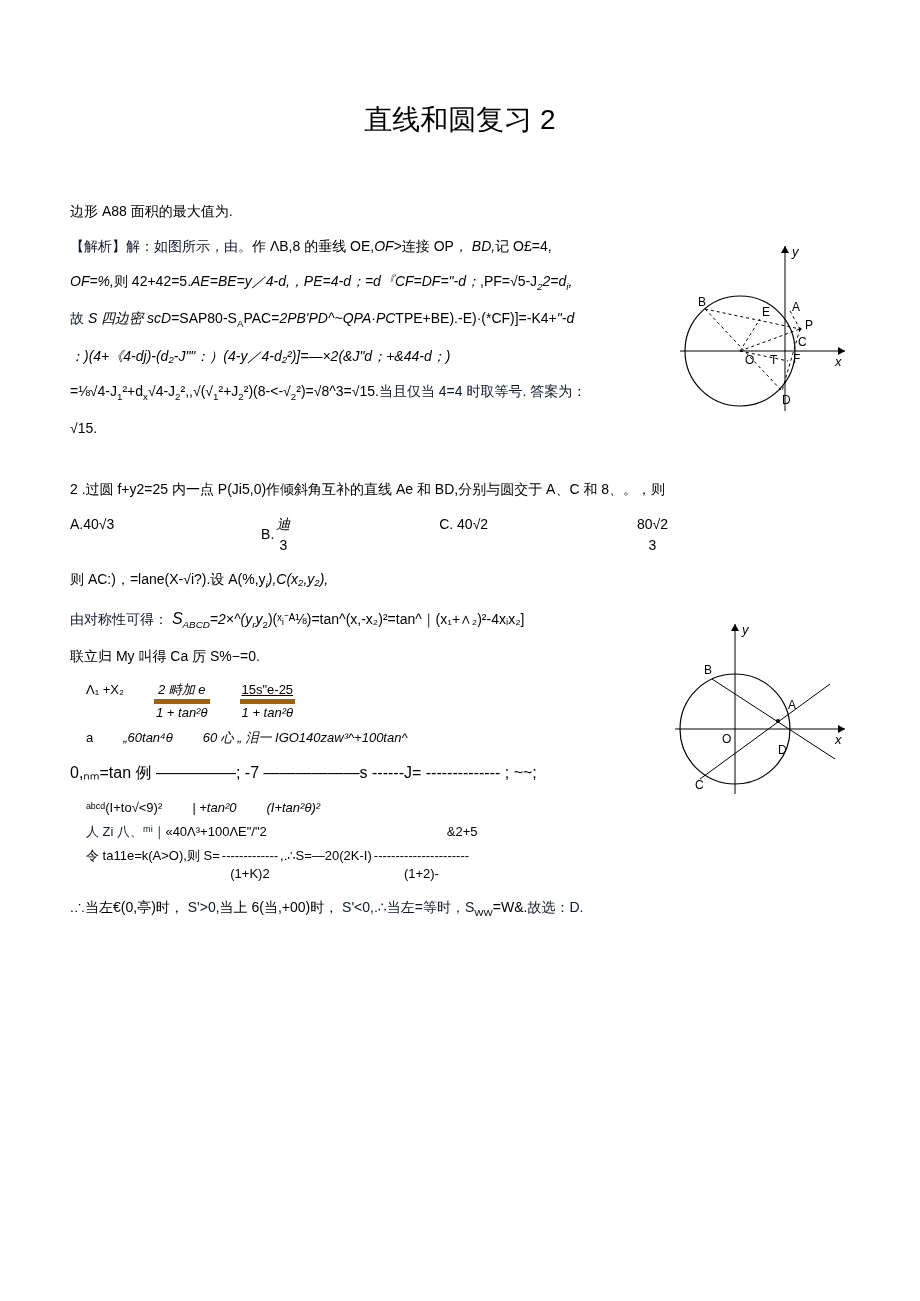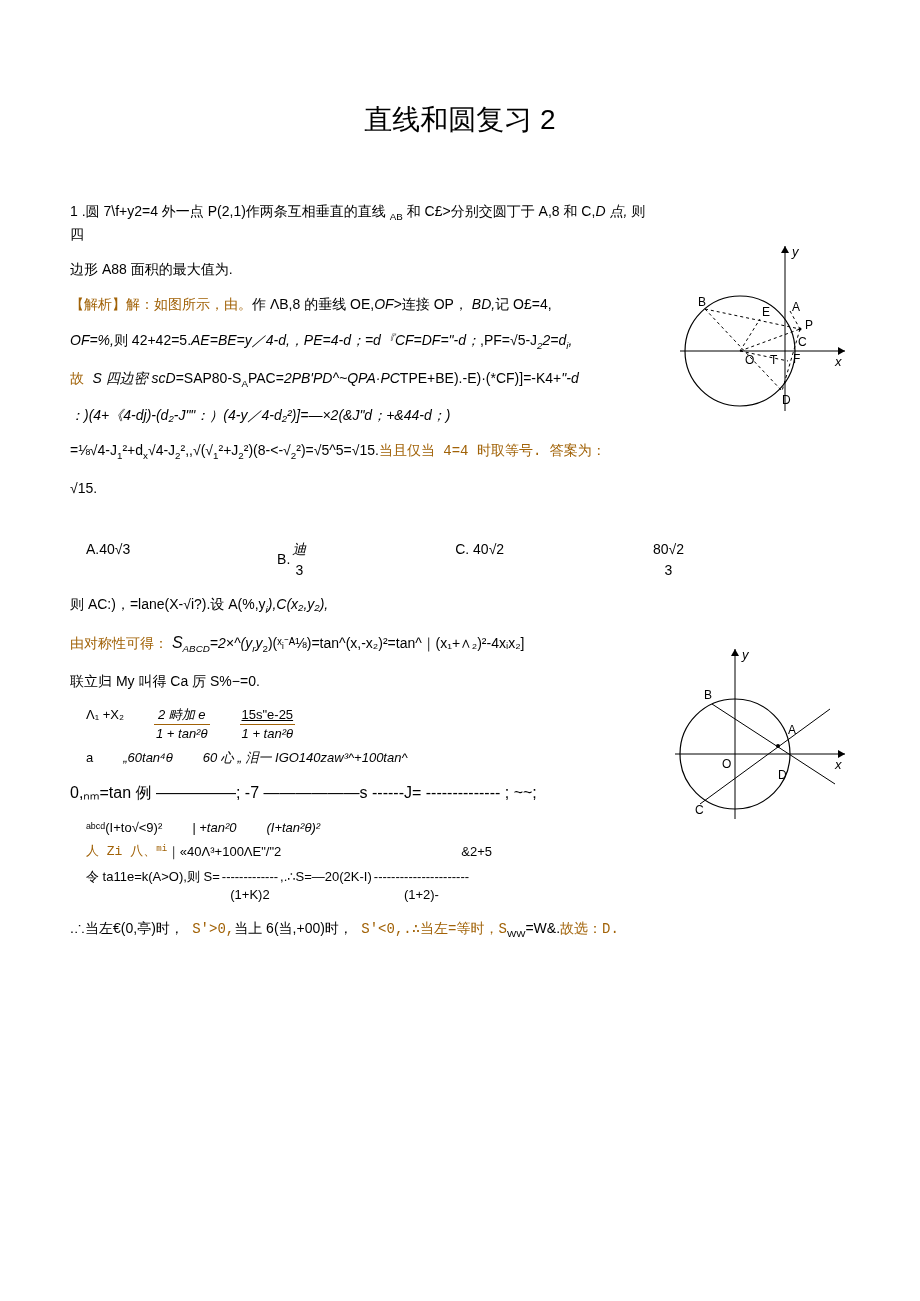--- a/index.html
+++ b/index.html
@@ -18,43 +18,43 @@
     font-size: 28px;
     font-weight: normal;
     margin-bottom: 60px;
   }
   .problem {
     margin-bottom: 40px;
   }
   .line {
     margin: 14px 0;
   }
-  .red { color: #a16207; font-family: Liberation Mono, monospace; }
+  .red { color: #0f172a; }
   .italic { font-style: italic; }
   sub, sup { font-size: 0.7em; }
   .with-figure {
     position: relative;
     padding-right: 200px;
   }
   .figure {
     position: absolute;
     right: 0;
     width: 180px;
   }
   .fig1 { top: 40px; }
   .fig2 { top: 50px; }
   .options {
     display: flex;
     justify-content: space-between;
-    margin: 10px 16px;
+    margin: 10px 0;
     width: 600px;
     gap: 19px;
   }
   .frac { display: inline-block; vertical-align: middle; text-align: center; }
-  .frac-num { border-bottom: 1px solid #a16207; display: block; padding: 0 2px; }
+  .frac-num { border-bottom: 5px solid #a16207; display: block; padding: 0 2px; }
   .frac-den { display: block; padding: 0 2px; }
   .table-block {
     display: flex;
     flex-wrap: wrap;
     font-size: 13px;
     line-height: 1.4;
     margin: 6px 16px;
   }
   .cell { margin-right: 30px; }
   svg { display: block; }
@@ -88,48 +88,48 @@
       <line x1="35" y1="68" x2="112" y2="150" stroke="#000" stroke-dasharray="3 3"></line>
       <text x="28" y="65" font-size="12">B</text>
       <text x="92" y="75" font-size="12">E</text>
       <text x="122" y="70" font-size="12">A</text>
       <text x="128" y="105" font-size="12">C</text>
       <text x="112" y="163" font-size="12">D</text>
       <text x="123" y="122" font-size="12">F</text>
     </svg>
   </div>
 
-  <div class="line">
-    <span>1</span><span> .圆 7\f+y2=4 外一点 P(2,1)作两条互相垂直的直线 </span><sub>AB</sub><span> 和 C£&gt;分别交圆丁于 A,8 和 C,</span><span class="italic">D 点,</span><span> 则四</span>
-  </div>
   <div class="line">边形 A88 面积的最大值为.</div>
 
   <div class="line">
     <span class="red">【解析】解：如图所示，由。</span><span>作 ΛB,8 的垂线 OE,</span><span class="italic">OF&gt;</span><span>连接 OP，</span> <span class="italic">BD,</span><span>记 O£=4,</span>
   </div>
 
   <div class="line italic">
     <span>OF=%,</span><span style="font-style:normal">则 42+42=5.</span><span>AE=BE=y／4-d,，PE=4-d；=d『CF=DF="-d；</span><span style="font-style:normal">,PF=√5-J</span><sub>2</sub><span>2=d</span><sub>i</sub><span>,</span>
   </div>
 
   <div class="line">
     <span class="red">故 </span><span class="italic">S 四边密 scD</span><span>=SAP80-S</span><sub>A</sub><span>PAC=</span><span class="italic">2PB'PD^~QPA·PC</span><span>TPE+BE).-E)·(*CF)]=-K4+</span><span class="italic">"-d</span>
   </div>
 
   <div class="line italic">：)(4+《4-dj)-(d₂-J""：）(4-y／4-d₂²)]=—×2(&amp;J"d；+&amp;44-d；)</div>
 
   <div class="line">
-    <span>=⅛√4-J</span><sub>1</sub><span>²+d</span><sub>x</sub><span>√4-J</span><sub>2</sub><span>²,,√(√</span><sub>1</sub><span>²+J</span><sub>2</sub><span>²)(8-&lt;-√</span><sub>2</sub><span>²)=√5^5=√15.</span><span class="red">当且仅当 4=4 时取等号. 答案为：</span>
+    <span>=⅛√4-J</span><sub>1</sub><span>²+d</span><sub>x</sub><span>√4-J</span><sub>2</sub><span>²,,√(√</span><sub>1</sub><span>²+J</span><sub>2</sub><span>²)(8-&lt;-√</span><sub>2</sub><span>²)=√8^3=√15.</span><span class="red">当且仅当 4=4 时取等号. 答案为：</span>
   </div>
 
   <div class="line">√15.</div>
 </div>
 
 <div class="problem">
 
+  <div class="line">
+    <span>2</span><span> .过圆 f+y2=25 内一点 P(Ji5,0)作倾斜角互补的直线 Ae 和 BD,分别与圆交于 A、C 和 8、。，则</span>
+  </div>
 
   <div class="options">
     <span>A.40√3</span>
     <span>
       <span>B.</span><span class="frac"><span class="frac-num italic" style="border:none">迪</span><span class="frac-den">3</span></span>
     </span>
     <span>C. 40√2</span>
     <span>
       <span class="frac"><span class="frac-num" style="border:none">80√2</span><span class="frac-den">3</span></span>
     </span>

